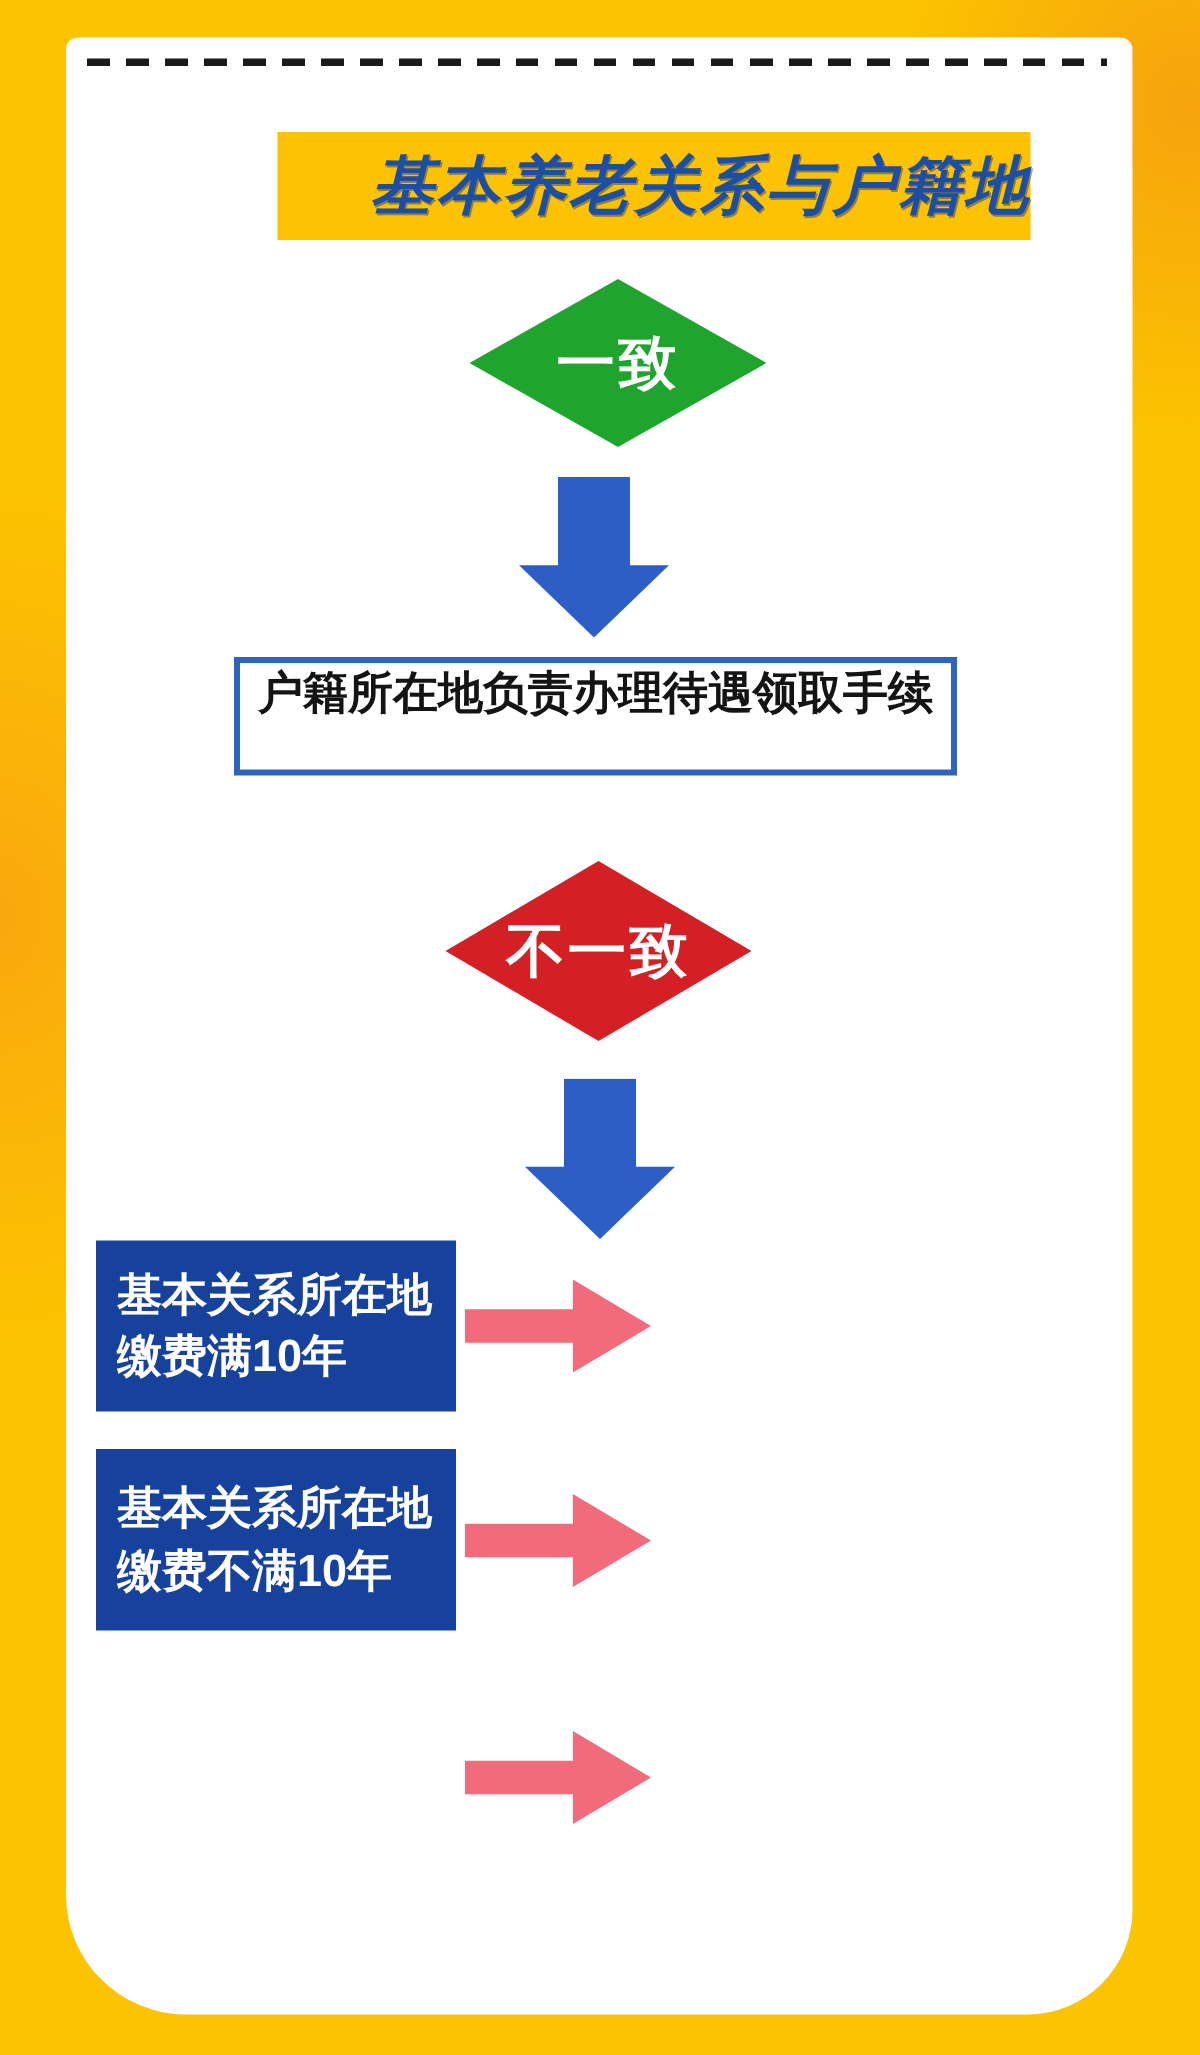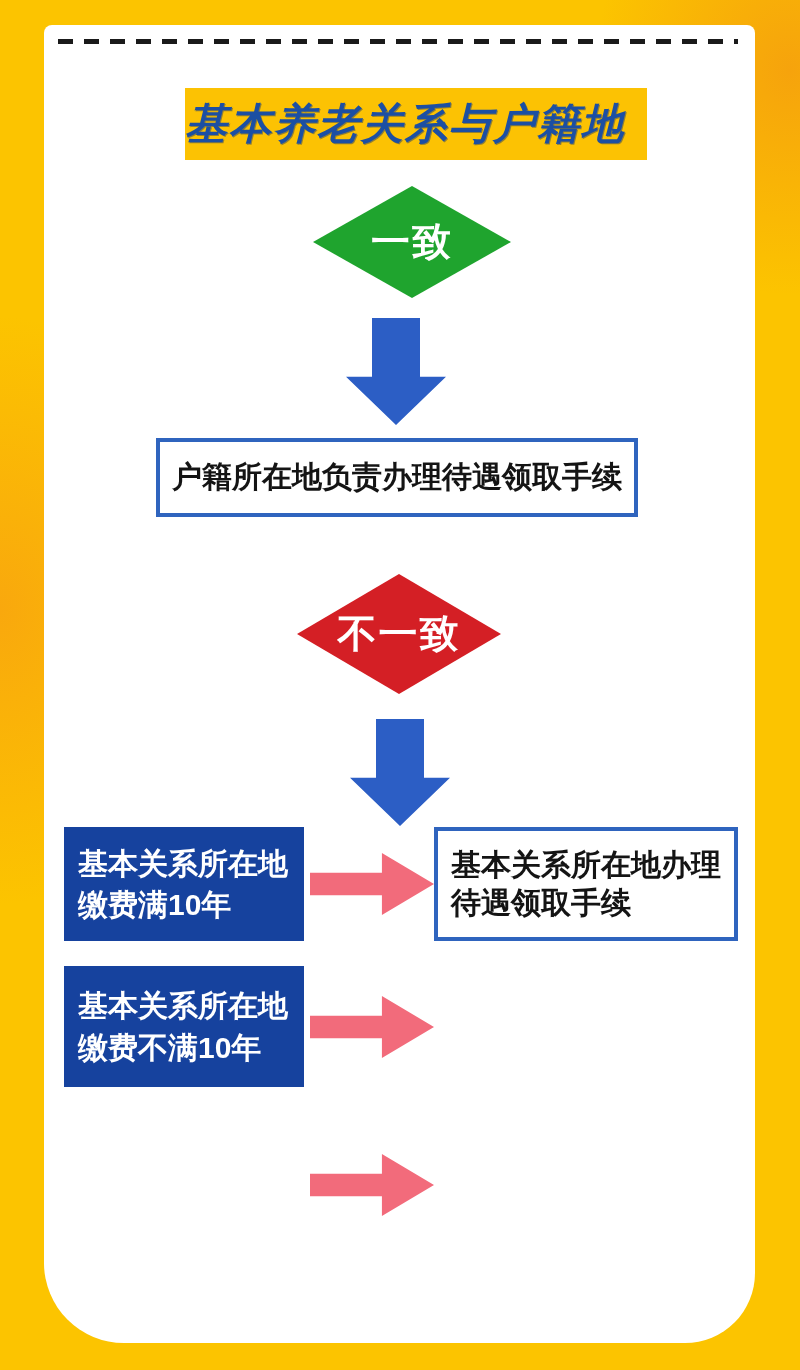--- a/index.html
+++ b/index.html
@@ -18,21 +18,21 @@
     background:#ffffff;
     border-radius:8px 8px 70px 80px;
   }
   .dashed-line{
     position:absolute;left:58px;top:39px;width:680px;height:5px;
     background:repeating-linear-gradient(90deg,#1a1a1a 0 15px,transparent 15px 26px);
   }
   .title-banner{
     position:absolute;left:185px;top:88px;width:462px;height:72px;
     background:#fcc203;
-    display:flex;align-items:center;justify-content:flex-start;
+    display:flex;align-items:center;justify-content:flex-end;padding-left:40px;
   }
   .title-text{
     color:#1c4fa3;font-size:42px;font-weight:900;font-style:italic;
     letter-spacing:2px;white-space:nowrap;
     text-shadow:1px 1px 0 rgba(18,48,110,0.45);
   }
   .diamond{
     position:absolute;display:flex;align-items:center;justify-content:center;
     clip-path:polygon(50% 0,100% 50%,50% 100%,0 50%);
   }
@@ -41,21 +41,21 @@
   .diamond-label{color:#ffffff;font-size:39px;font-weight:700;letter-spacing:2px;}
   .down-arrow{
     position:absolute;width:100px;height:107px;background:#2c5ec5;
     clip-path:polygon(26% 0,74% 0,74% 55%,100% 55%,50% 100%,0 55%,26% 55%);
   }
   .down-arrow-1{left:346px;top:318px;}
   .down-arrow-2{left:350px;top:719px;}
   .result-box{
     position:absolute;left:156px;top:438px;width:482px;height:79px;
     border:4px solid #2f64be;box-sizing:border-box;background:#ffffff;
-    display:flex;align-items:center;justify-content:center;font-family:Liberation Mono, monospace;
+    display:flex;align-items:flex-start;justify-content:center;font-family:Liberation Mono, monospace;
   }
   .result-text{color:#141414;font-size:30px;font-weight:700;white-space:nowrap;}
   .flow-row{position:absolute;left:0;width:800px;}
   .row-1{top:827px;height:114px;}
   .row-2{top:966px;height:121px;}
   .row-3{top:1104px;height:163px;}
   .condition-box{
     position:absolute;left:64px;top:0;bottom:0;width:240px;
     background:#16429e;box-sizing:border-box;
     display:flex;align-items:center;padding:6px 14px;
@@ -107,24 +107,20 @@
   </div>
 
   <div class="down-arrow down-arrow-2"></div>
 
   <div class="flow-row row-1">
     <div class="condition-box">
       <span class="condition-text">基本关系所在地
 缴费满10年</span>
     </div>
     <div class="right-arrow"></div>
-    <div class="action-box">
-      <span class="action-text">基本关系所在地办理
-待遇领取手续</span>
-    </div>
   </div>
 
   <div class="flow-row row-2">
     <div class="condition-box">
       <span class="condition-text">基本关系所在地
 缴费不满10年</span>
     </div>
     <div class="right-arrow"></div>
   </div>
 

